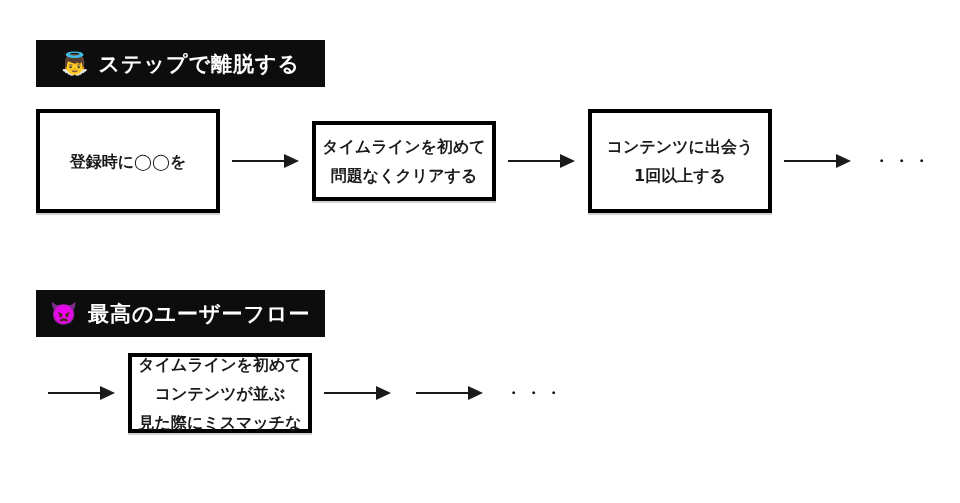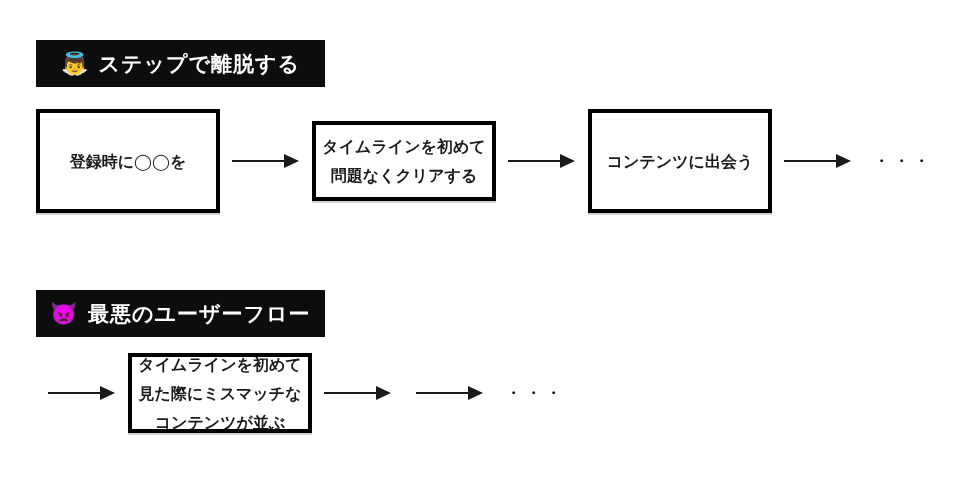--- a/index.html
+++ b/index.html
@@ -118,52 +118,53 @@
 
       <div class="arrow">
         <svg width="68" height="18" viewBox="0 0 68 18" aria-hidden="true">
           <line x1="0" y1="9" x2="54" y2="9" stroke="#1a1a1a" stroke-width="2"></line>
           <polygon points="52,2 67,9 52,16" fill="#1a1a1a"></polygon>
         </svg>
       </div>
 
       <div class="step-box lines-2">
         <div class="step-line">コンテンツに出会う</div>
+        <div class="step-line">1回以上する</div>
       </div>
 
       <div class="arrow">
         <svg width="68" height="18" viewBox="0 0 68 18" aria-hidden="true">
           <line x1="0" y1="9" x2="54" y2="9" stroke="#1a1a1a" stroke-width="2"></line>
           <polygon points="52,2 67,9 52,16" fill="#1a1a1a"></polygon>
         </svg>
       </div>
 
       <div class="ellipsis">・・・</div>
     </div>
   </section>
 
   <section class="flow-section flow-section--worst">
     <div class="flow-header">
       <span class="emoji">👿</span>
-      <span>最悪のユーザーフロー</span>
+      <span>最高のユーザーフロー</span>
     </div>
     <div class="flow-row">
 
 
       <div class="arrow">
         <svg width="68" height="18" viewBox="0 0 68 18" aria-hidden="true">
           <line x1="0" y1="9" x2="54" y2="9" stroke="#1a1a1a" stroke-width="2"></line>
           <polygon points="52,2 67,9 52,16" fill="#1a1a1a"></polygon>
         </svg>
       </div>
 
       <div class="step-box lines-3">
         <div class="step-line">タイムラインを初めて</div>
+        <div class="step-line">コンテンツが並ぶ</div>
         <div class="step-line">見た際にミスマッチな</div>
-        <div class="step-line">コンテンツが並ぶ</div>
       </div>
 
       <div class="arrow">
         <svg width="68" height="18" viewBox="0 0 68 18" aria-hidden="true">
           <line x1="0" y1="9" x2="54" y2="9" stroke="#1a1a1a" stroke-width="2"></line>
           <polygon points="52,2 67,9 52,16" fill="#1a1a1a"></polygon>
         </svg>
       </div>
 
 

